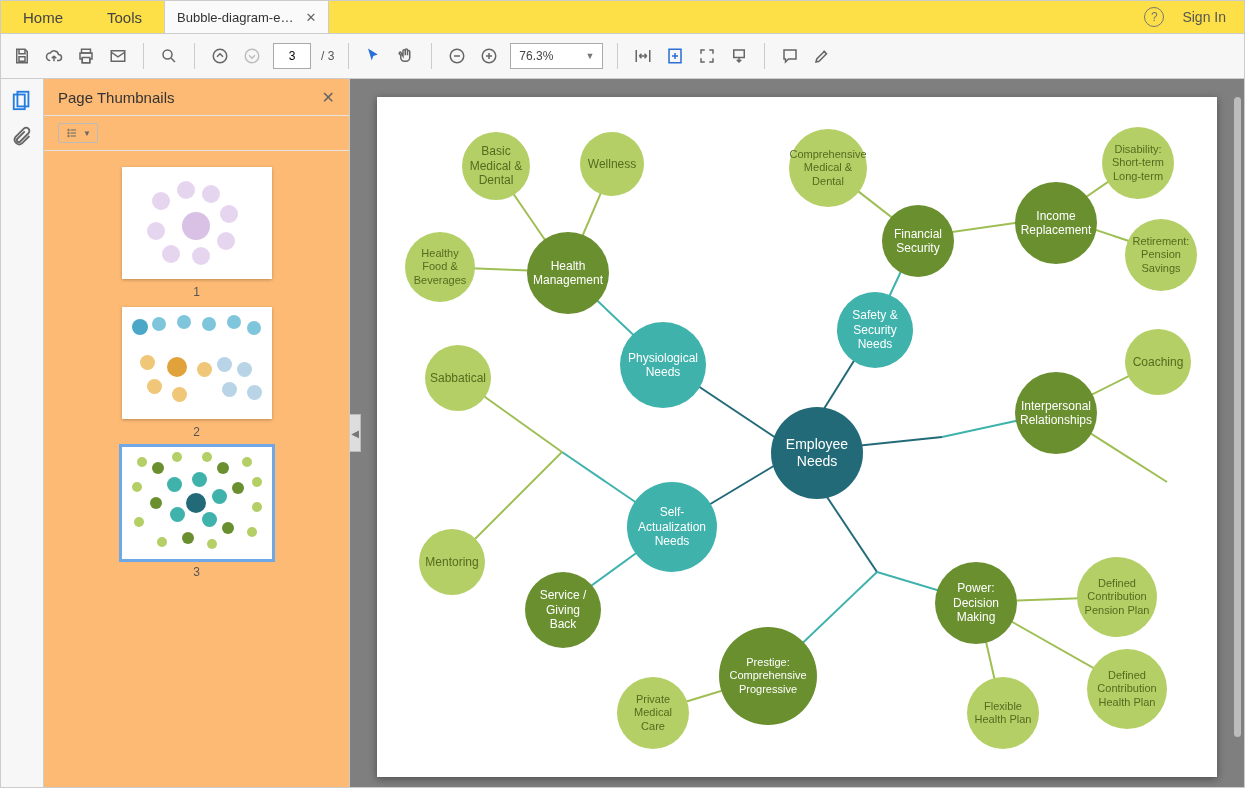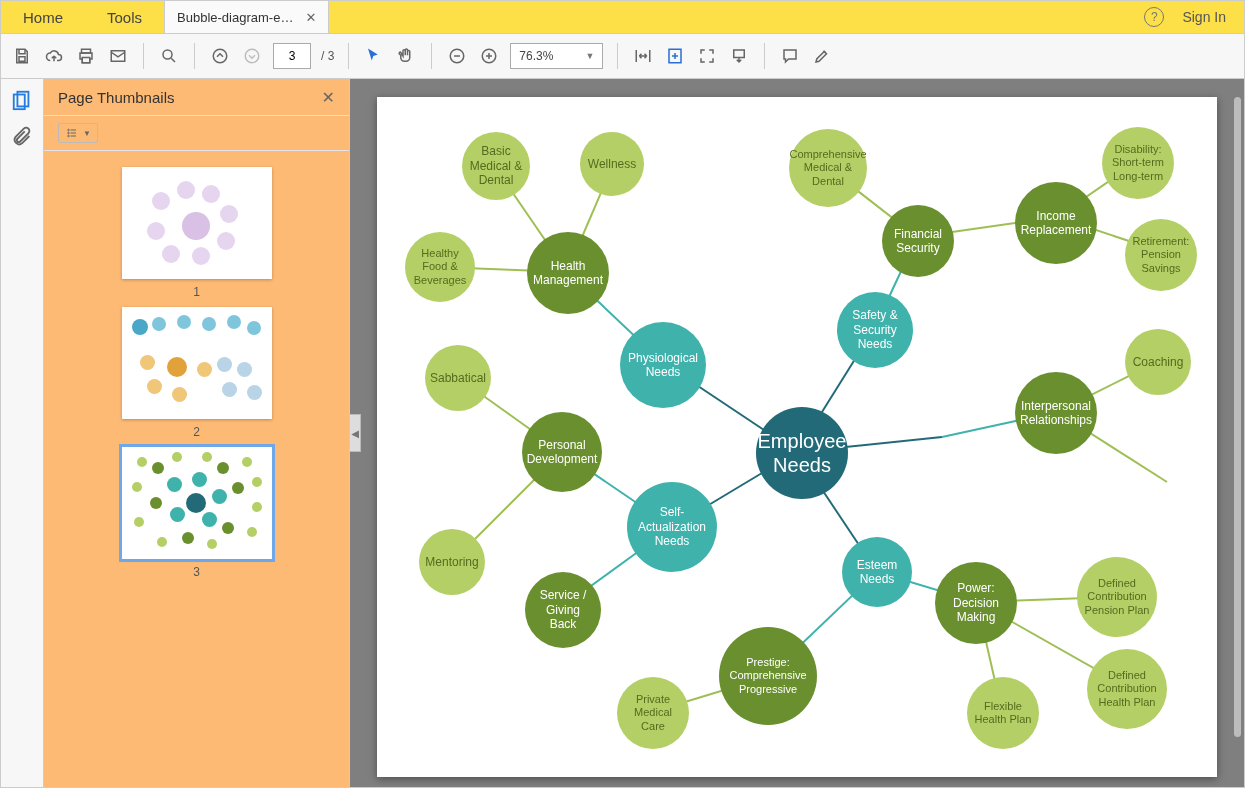--- a/index.html
+++ b/index.html
@@ -324,35 +324,33 @@
           <line x1="680" y1="315" x2="780" y2="265" stroke="#9fbf55"></line>
           <line x1="680" y1="315" x2="790" y2="385" stroke="#9fbf55"></line>
           <line x1="600" y1="505" x2="740" y2="500" stroke="#9fbf55"></line>
           <line x1="600" y1="505" x2="750" y2="590" stroke="#9fbf55"></line>
           <line x1="600" y1="505" x2="625" y2="615" stroke="#9fbf55"></line>
           <line x1="390" y1="580" x2="275" y2="615" stroke="#9fbf55"></line>
           <line x1="185" y1="355" x2="80" y2="280" stroke="#9fbf55"></line>
           <line x1="185" y1="355" x2="75" y2="465" stroke="#9fbf55"></line>
         </svg>
 
-        <div class="bubble c1" style="left:379px;top:310px;width:92px;height:92px;font-size:20px">Employee Needs</div>
+        <div class="bubble c1" style="left:394px;top:310px;width:92px;height:92px;font-size:14px">Employee Needs</div>
 
         <div class="bubble c2" style="left:243px;top:225px;width:86px;height:86px">Physiological Needs</div>
         <div class="bubble c2" style="left:460px;top:195px;width:76px;height:76px">Safety &amp; Security Needs</div>
-        <div class="bubble c2" style="left:465px;top:440px;width:70px;height:70px">Esteem Needs</div>
         <div class="bubble c2" style="left:250px;top:385px;width:90px;height:90px">Self-Actualization Needs</div>
 
         <div class="bubble c3" style="left:150px;top:135px;width:82px;height:82px">Health Management</div>
         <div class="bubble c3" style="left:505px;top:108px;width:72px;height:72px">Financial Security</div>
         <div class="bubble c3" style="left:638px;top:85px;width:82px;height:82px">Income Replacement</div>
         <div class="bubble c3" style="left:638px;top:275px;width:82px;height:82px">Interpersonal Relationships</div>
         <div class="bubble c3" style="left:558px;top:465px;width:82px;height:82px">Power: Decision Making</div>
         <div class="bubble c3" style="left:342px;top:530px;width:98px;height:98px;font-size:11px">Prestige: Comprehensive Progressive</div>
         <div class="bubble c3" style="left:148px;top:475px;width:76px;height:76px">Service / Giving Back</div>
-        <div class="bubble c3" style="left:145px;top:315px;width:80px;height:80px">Personal Development</div>
 
         <div class="bubble c4" style="left:85px;top:35px;width:68px;height:68px;font-size:12px">Basic Medical &amp; Dental</div>
         <div class="bubble c4" style="left:203px;top:35px;width:64px;height:64px">Wellness</div>
         <div class="bubble c4" style="left:28px;top:135px;width:70px;height:70px;font-size:11px">Healthy Food &amp; Beverages</div>
         <div class="bubble c4" style="left:412px;top:32px;width:78px;height:78px;font-size:11px">Comprehensive Medical &amp; Dental</div>
         <div class="bubble c4" style="left:725px;top:30px;width:72px;height:72px;font-size:11px">Disability: Short-term Long-term</div>
         <div class="bubble c4" style="left:748px;top:122px;width:72px;height:72px;font-size:11px">Retirement: Pension Savings</div>
         <div class="bubble c4" style="left:748px;top:232px;width:66px;height:66px">Coaching</div>
         <div class="bubble c4" style="left:700px;top:460px;width:80px;height:80px;font-size:11px">Defined Contribution Pension Plan</div>
         <div class="bubble c4" style="left:710px;top:552px;width:80px;height:80px;font-size:11px">Defined Contribution Health Plan</div>

